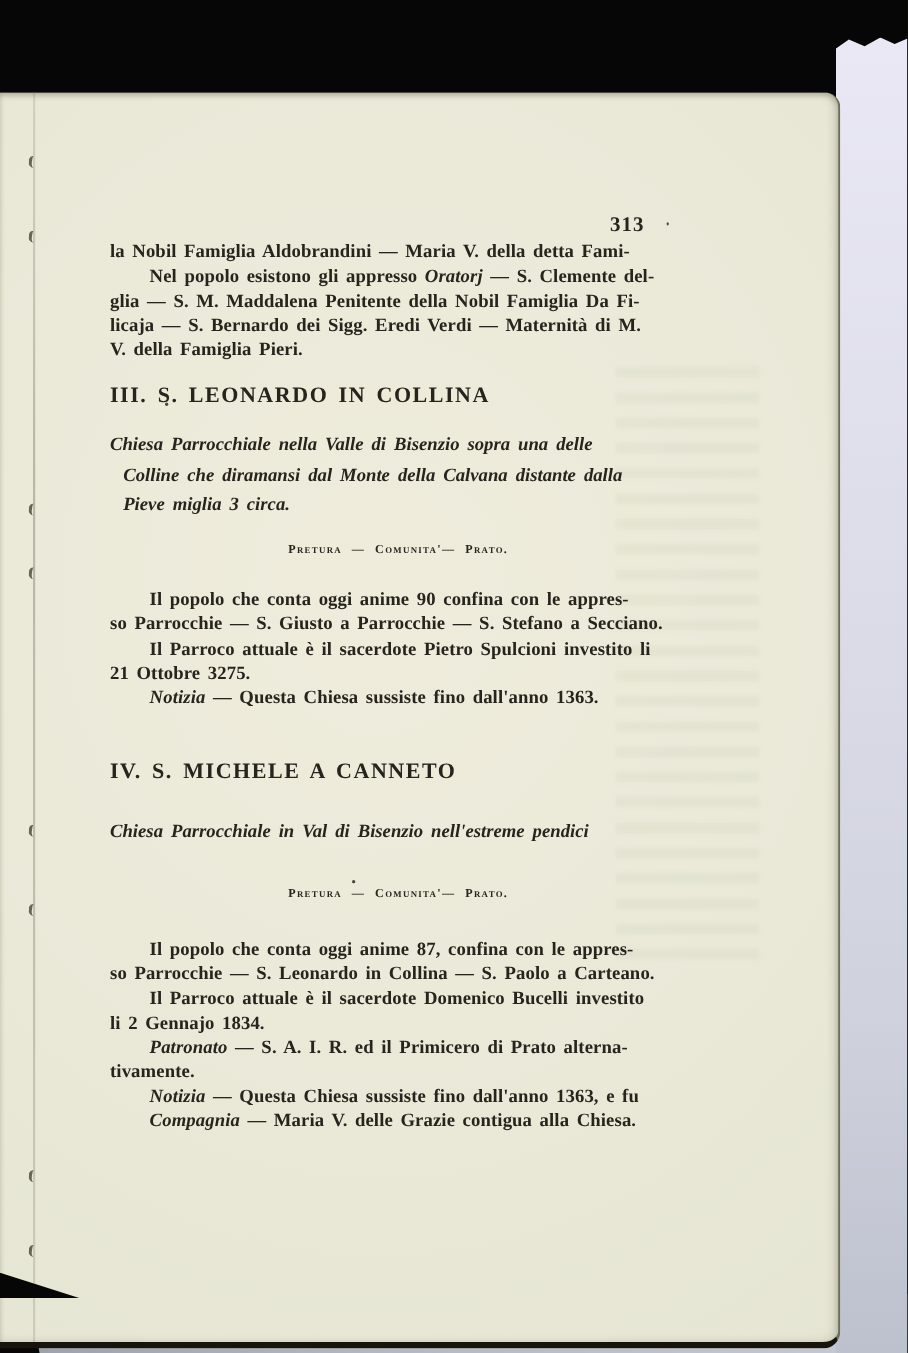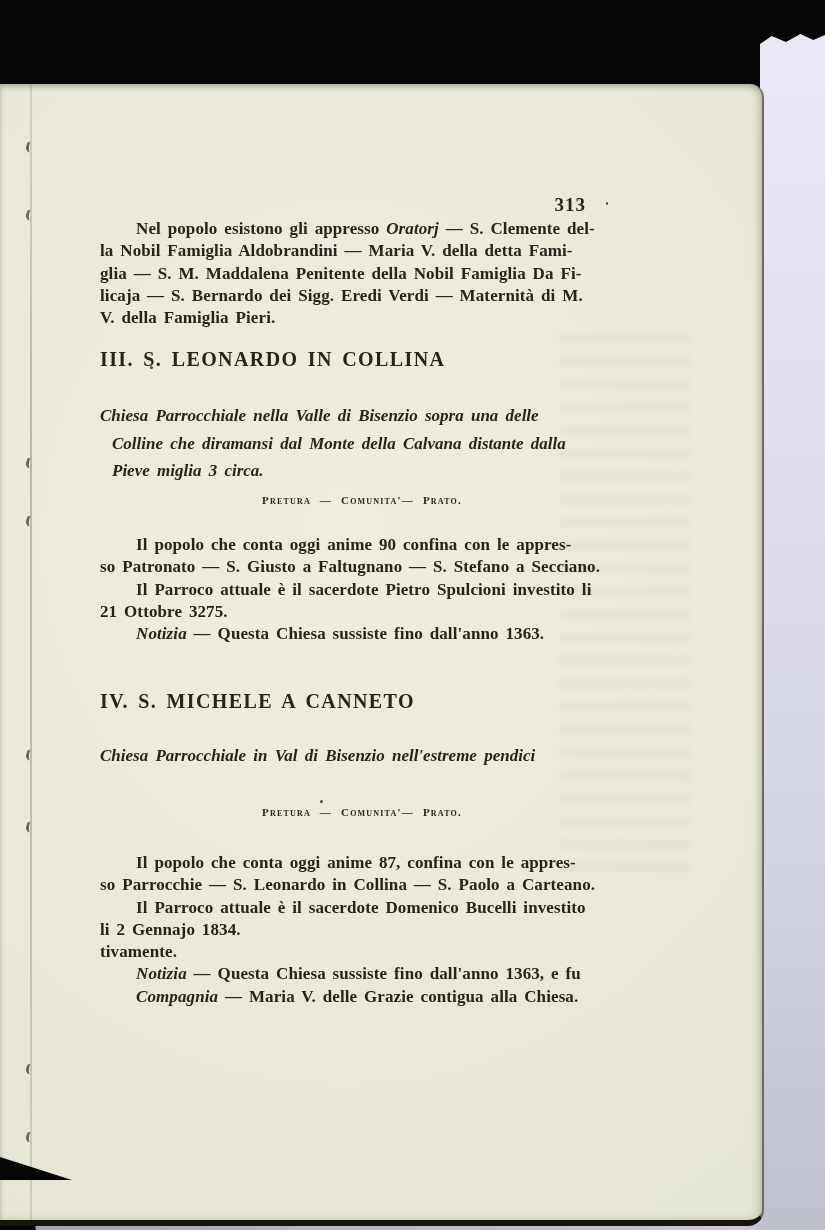--- a/index.html
+++ b/index.html
@@ -105,58 +105,59 @@
   <div class="bleed"></div>
   <div class="speck" style="left:150px;top:282px;width:3px;height:3px"></div>
   <div class="speck" style="left:320px;top:716px;width:3px;height:3px"></div>
   <div class="speck" style="left:606px;top:118px;width:2px;height:3px"></div>
 
   <div class="content">
 
     <div class="abs pageno">313</div>
 
     <div class="abs bodyblock" style="top:134px">
+      <div class="ln">la Nobil Famiglia Aldobrandini — Maria V. della detta Fami-</div>
       <div class="ln ind"><span>Nel popolo esistono gli appresso </span><span class="it">Oratorj</span><span> — S. Clemente del-</span></div>
-      <div class="ln">la Nobil Famiglia Aldobrandini — Maria V. della detta Fami-</div>
       <div class="ln">glia — S. M. Maddalena Penitente della Nobil Famiglia Da Fi-</div>
       <div class="ln">licaja — S. Bernardo dei Sigg. Eredi Verdi — Maternità di M.</div>
       <div class="ln">V. della Famiglia Pieri.</div>
     </div>
 
     <div class="abs heading" style="top:264px">III. S. LEONARDO IN COLLINA</div>
 
-    <div class="abs subtitle" style="top:318px">
+    <div class="abs subtitle" style="top:306px">
       <div class="ln">Chiesa Parrocchiale nella Valle di Bisenzio sopra una delle</div>
       <div class="ln cont">Colline che diramansi dal Monte della Calvana distante dalla</div>
       <div class="ln cont">Pieve miglia 3 circa.</div>
     </div>
 
     <div class="abs jurisdiction" style="top:410px">Pretura — Comunita'— Prato.</div>
 
     <div class="abs bodyblock" style="top:450px">
       <div class="ln ind">Il popolo che conta oggi anime 90 confina con le appres-</div>
-      <div class="ln">so Patronato — S. Giusto a Faltugnano — S. Stefano a Secciano.</div>
+      <div class="ln">so Parrocchie — S. Giusto a Parrocchie — S. Stefano a Secciano.</div>
       <div class="ln ind">Il Parroco attuale è il sacerdote Pietro Spulcioni investito li</div>
       <div class="ln">21 Ottobre 3275.</div>
       <div class="ln ind"><span class="it">Notizia</span><span> — Questa Chiesa sussiste fino dall'anno 1363.</span></div>
     </div>
 
     <div class="abs heading" style="top:606px">IV. S. MICHELE A CANNETO</div>
 
     <div class="abs subtitle" style="top:658px">
       <div class="ln">Chiesa Parrocchiale in Val di Bisenzio nell'estreme pendici</div>
     </div>
 
     <div class="abs jurisdiction" style="top:722px">Pretura — Comunita'— Prato.</div>
 
     <div class="abs bodyblock" style="top:768px">
       <div class="ln ind">Il popolo che conta oggi anime 87, confina con le appres-</div>
       <div class="ln">so Parrocchie — S. Leonardo in Collina — S. Paolo a Carteano.</div>
       <div class="ln ind">Il Parroco attuale è il sacerdote Domenico Bucelli investito</div>
       <div class="ln">li 2 Gennajo 1834.</div>
+      <div class="ln ind"><span class="it">Patronato</span><span> — S. A. I. R. ed il Primicero di Prato alterna-</span></div>
       <div class="ln">tivamente.</div>
       <div class="ln ind"><span class="it">Notizia</span><span> — Questa Chiesa sussiste fino dall'anno 1363, e fu</span></div>
       <div class="ln ind"><span class="it">Compagnia</span><span> — Maria V. delle Grazie contigua alla Chiesa.</span></div>
     </div>
 
   </div>
 </div>
 
 <div class="wedge-tl"></div>
 <div class="wedge-bl"></div>

